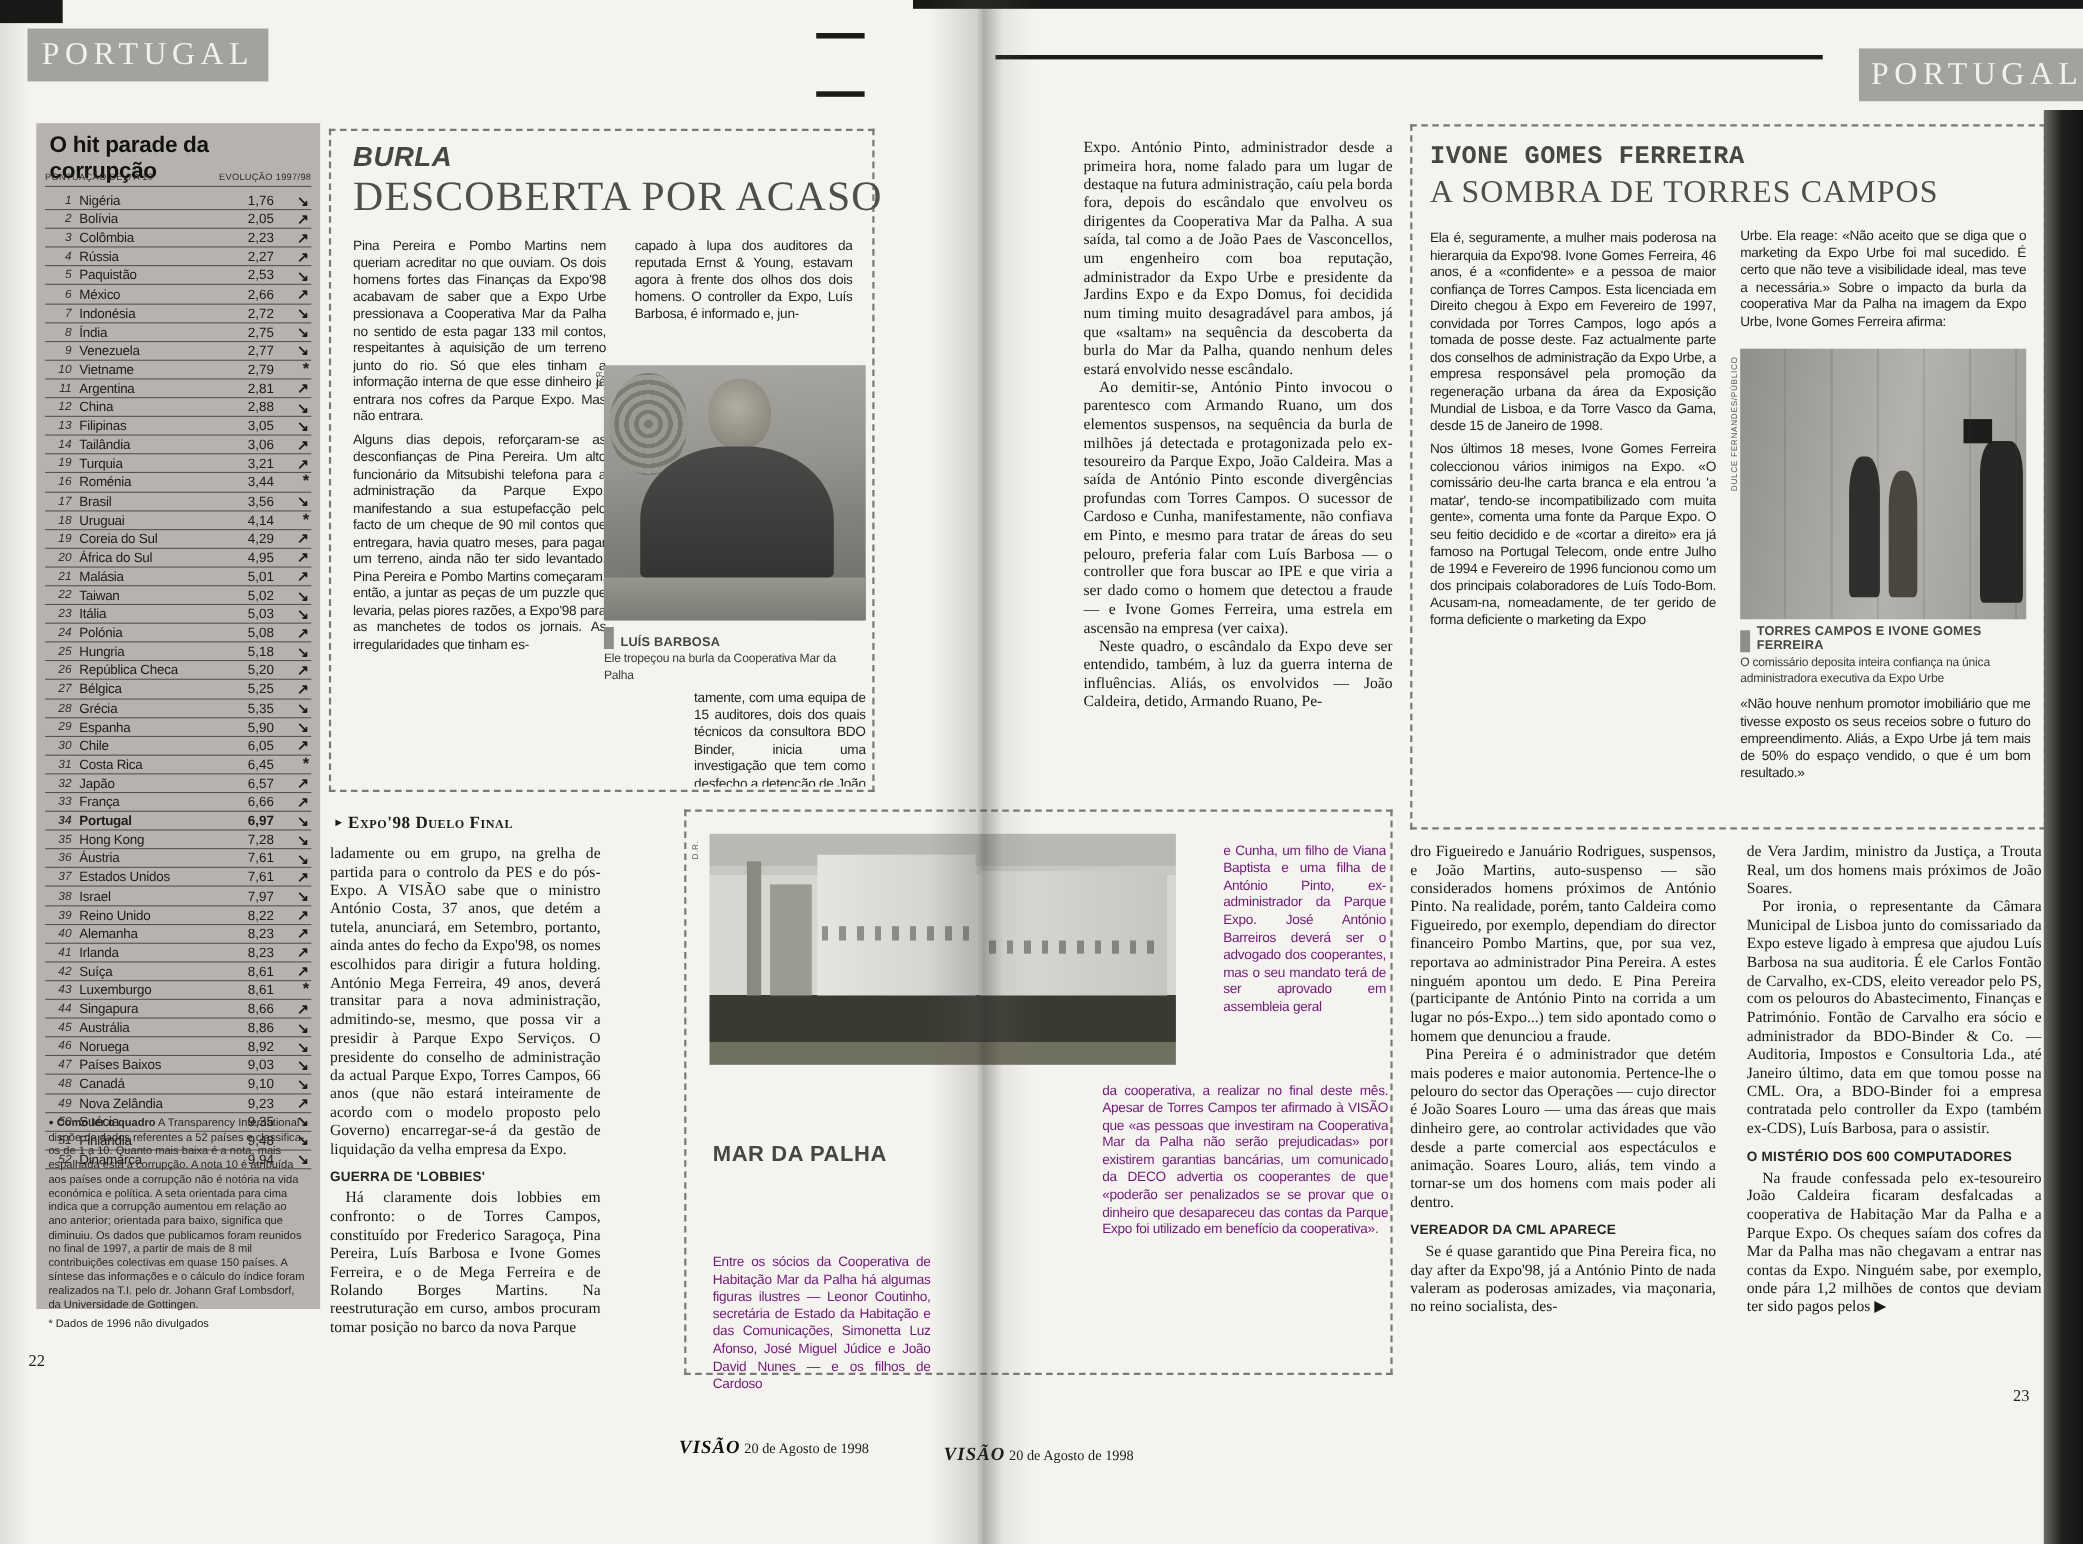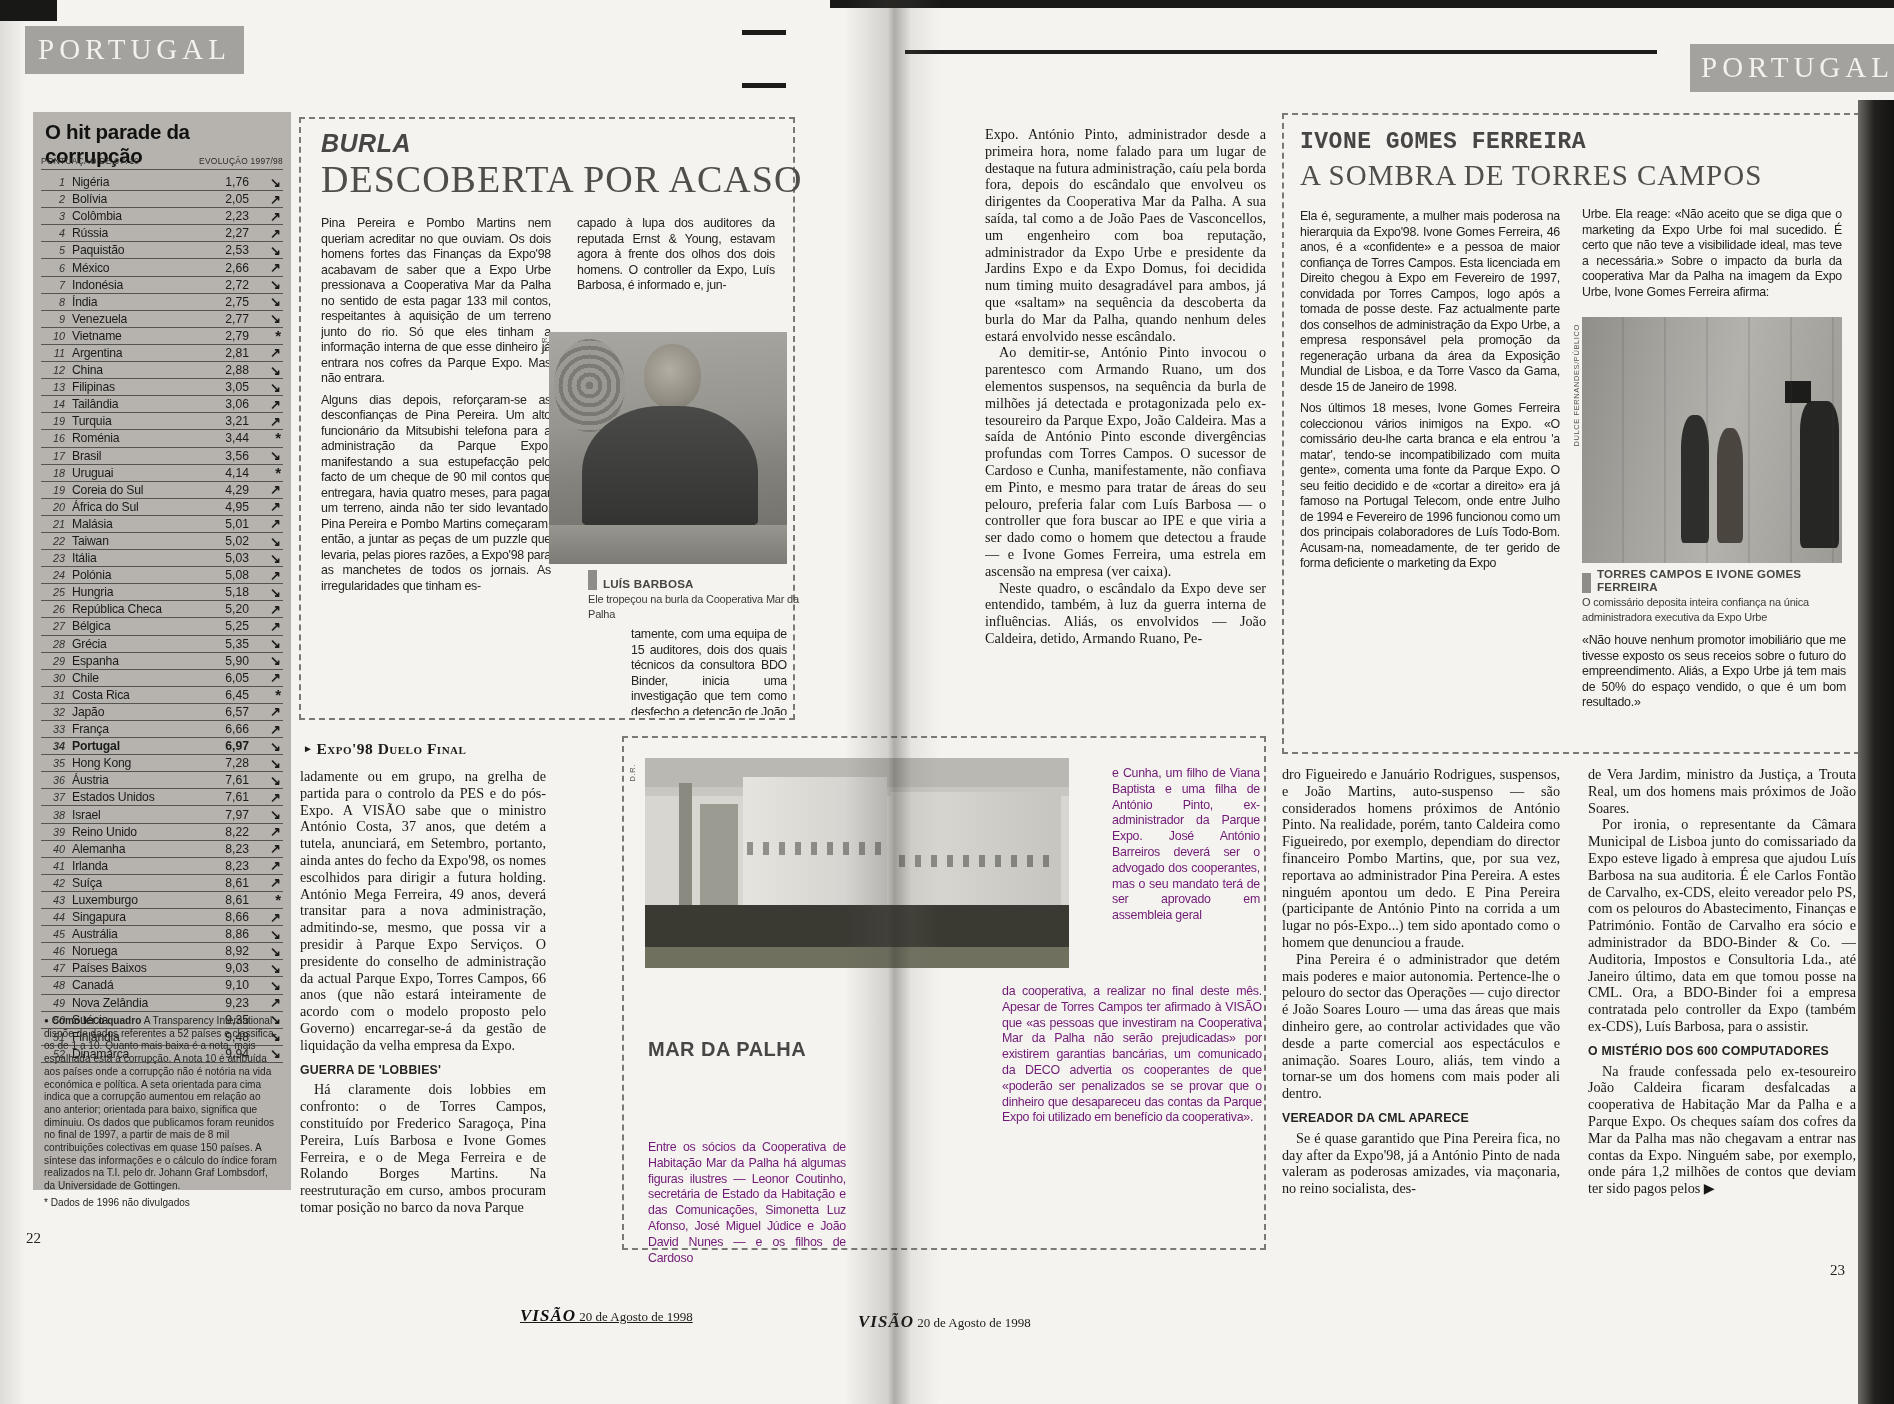--- a/index.html
+++ b/index.html
@@ -85,21 +85,21 @@
   .vcredit{position:absolute;writing-mode:vertical-rl;transform:rotate(180deg);font-size:7.5px;
       letter-spacing:.6px;color:#55534f;z-index:5;}
   .vc-barbosa{left:540px;top:334px;}
   .vc-building{left:628px;top:764px;}
   .vc-torres{left:1572px;top:324px;}
   
   .caption{position:absolute;}
   .cap-title{display:flex;align-items:flex-end;gap:6px;font-weight:700;font-size:11.6px;color:#454543;letter-spacing:.2px;}
   .cap-sq{width:9px;height:20px;background:#8f8d89;flex:none;display:inline-block;}
   .cap-text{font-size:11px;color:#3c3b39;margin-top:2px;letter-spacing:-.2px;line-height:14.6px;}
-  .cap-barbosa{left:248px;top:451px;width:238px;margin-left:39px;}
+  .cap-barbosa{left:248px;top:451px;width:238px;}
   .cap-torres{left:298px;top:452px;width:260px;}
   
   .serif-col{position:absolute;font-family:"Liberation Serif",serif;font-size:14.2px;line-height:16.8px;
       color:#181816;text-align:justify;overflow:hidden;}
   .serif-col p{margin:0;}
   .serif-col .ind{text-indent:14px;}
   .subhead{font-family:"Liberation Sans",sans-serif;font-weight:700;font-size:12.3px;letter-spacing:.2px;
       color:#242422;margin:8px 0 3px;text-align:left;text-indent:0;}
   .sec-label{position:absolute;left:303px;top:740px;font-family:"Liberation Serif",serif;
       font-variant:small-caps;font-weight:600;font-size:15.5px;letter-spacing:.5px;color:#1c1b19;}
@@ -122,21 +122,21 @@
       text-align:justify;color:#701a75;overflow:hidden;}
   
   .ivone{left:1282px;top:113px;width:574px;height:637px;}
   .ivone .kicker{left:16px;top:14px;font-size:23px;font-family:Liberation Mono, monospace;}
   .headline-iv{left:16px;top:44px;font-size:29px;}
   .iv-col1{position:absolute;left:16px;top:94px;width:260px;height:530px;}
   .iv-col2{position:absolute;left:298px;top:92px;width:260px;height:110px;}
   .iv-quote{position:absolute;left:298px;top:518px;width:264px;height:106px;}
   
   .footer{position:absolute;font-family:"Liberation Serif",serif;font-size:13px;color:#1c1b19;}
-  .footer-left{left:520px;top:1306px;width:270px;text-align:left;text-decoration:underline;}
+  .footer-left{left:520px;top:1306px;width:270px;text-align:right;}
   .footer-right{left:858px;top:1312px;}
   .vlogo{font-weight:700;font-style:italic;font-size:17px;letter-spacing:1px;color:#101010;}
   .pageno{position:absolute;font-family:"Liberation Serif",serif;font-size:15px;color:#222;}
   .pn-left{left:26px;top:1230px;}
   .pn-right{left:1830px;top:1262px;}
 </style>
 </head>
 <body>
 
 <div class="spread">

